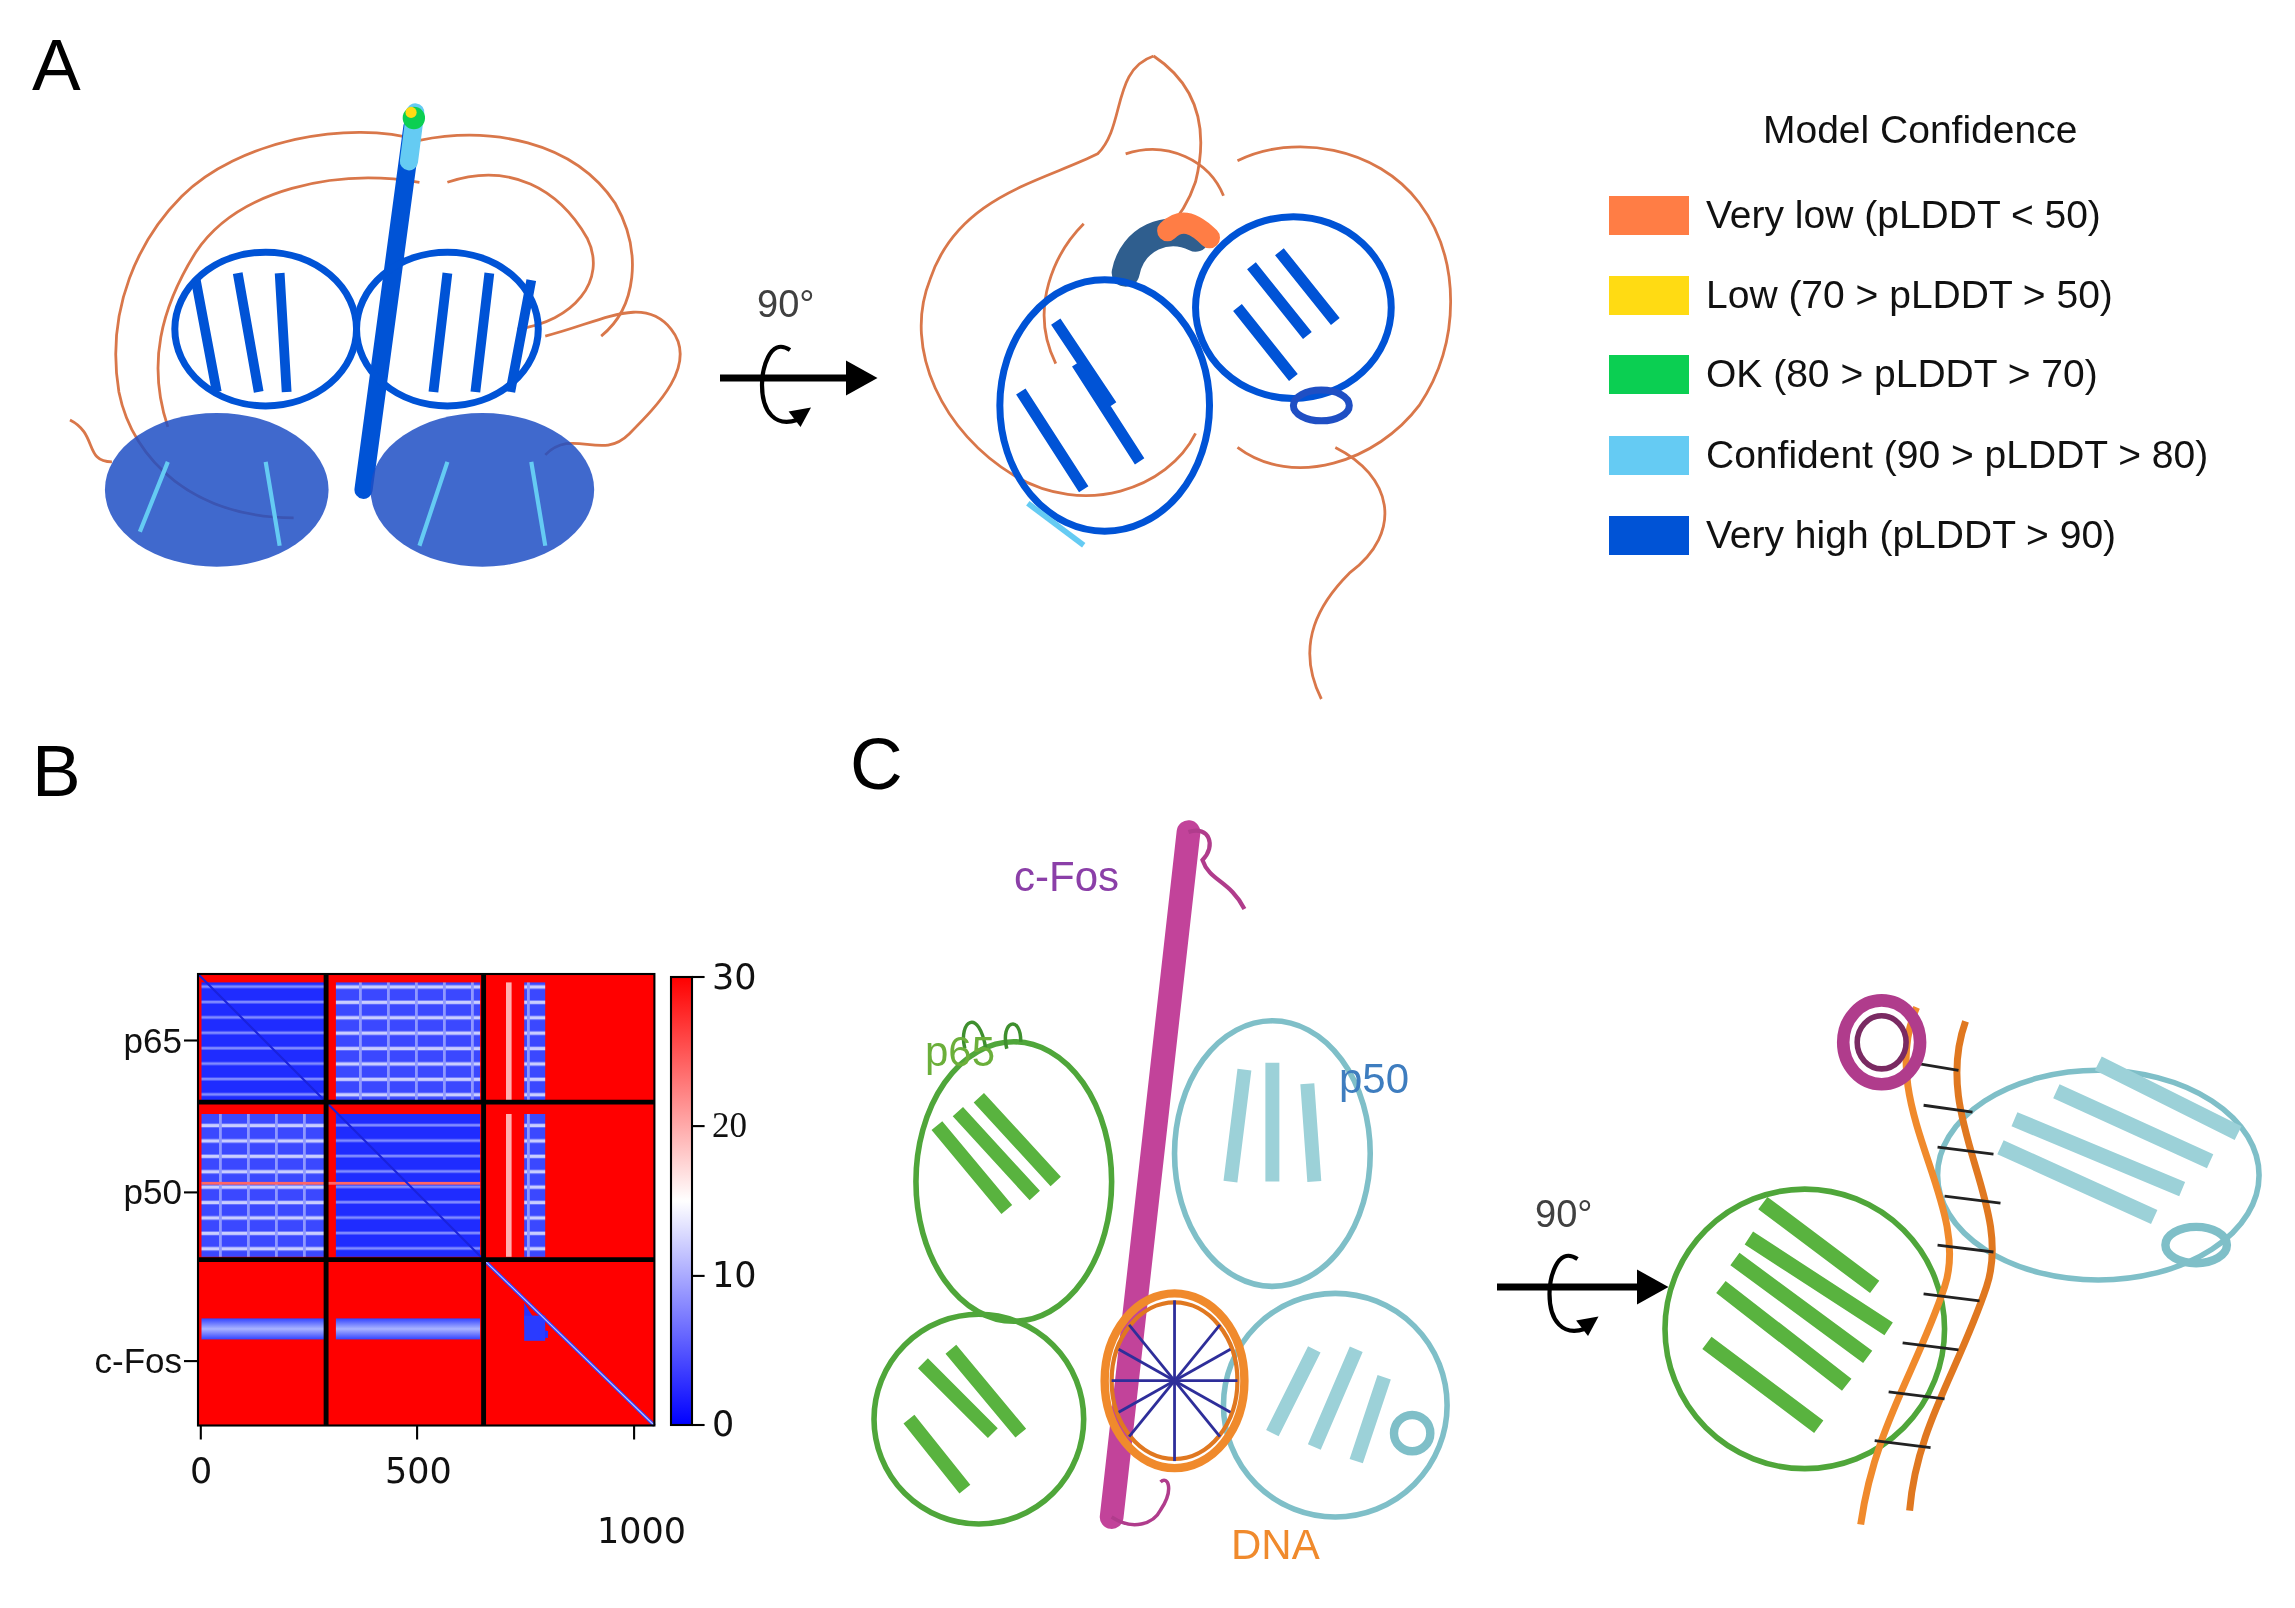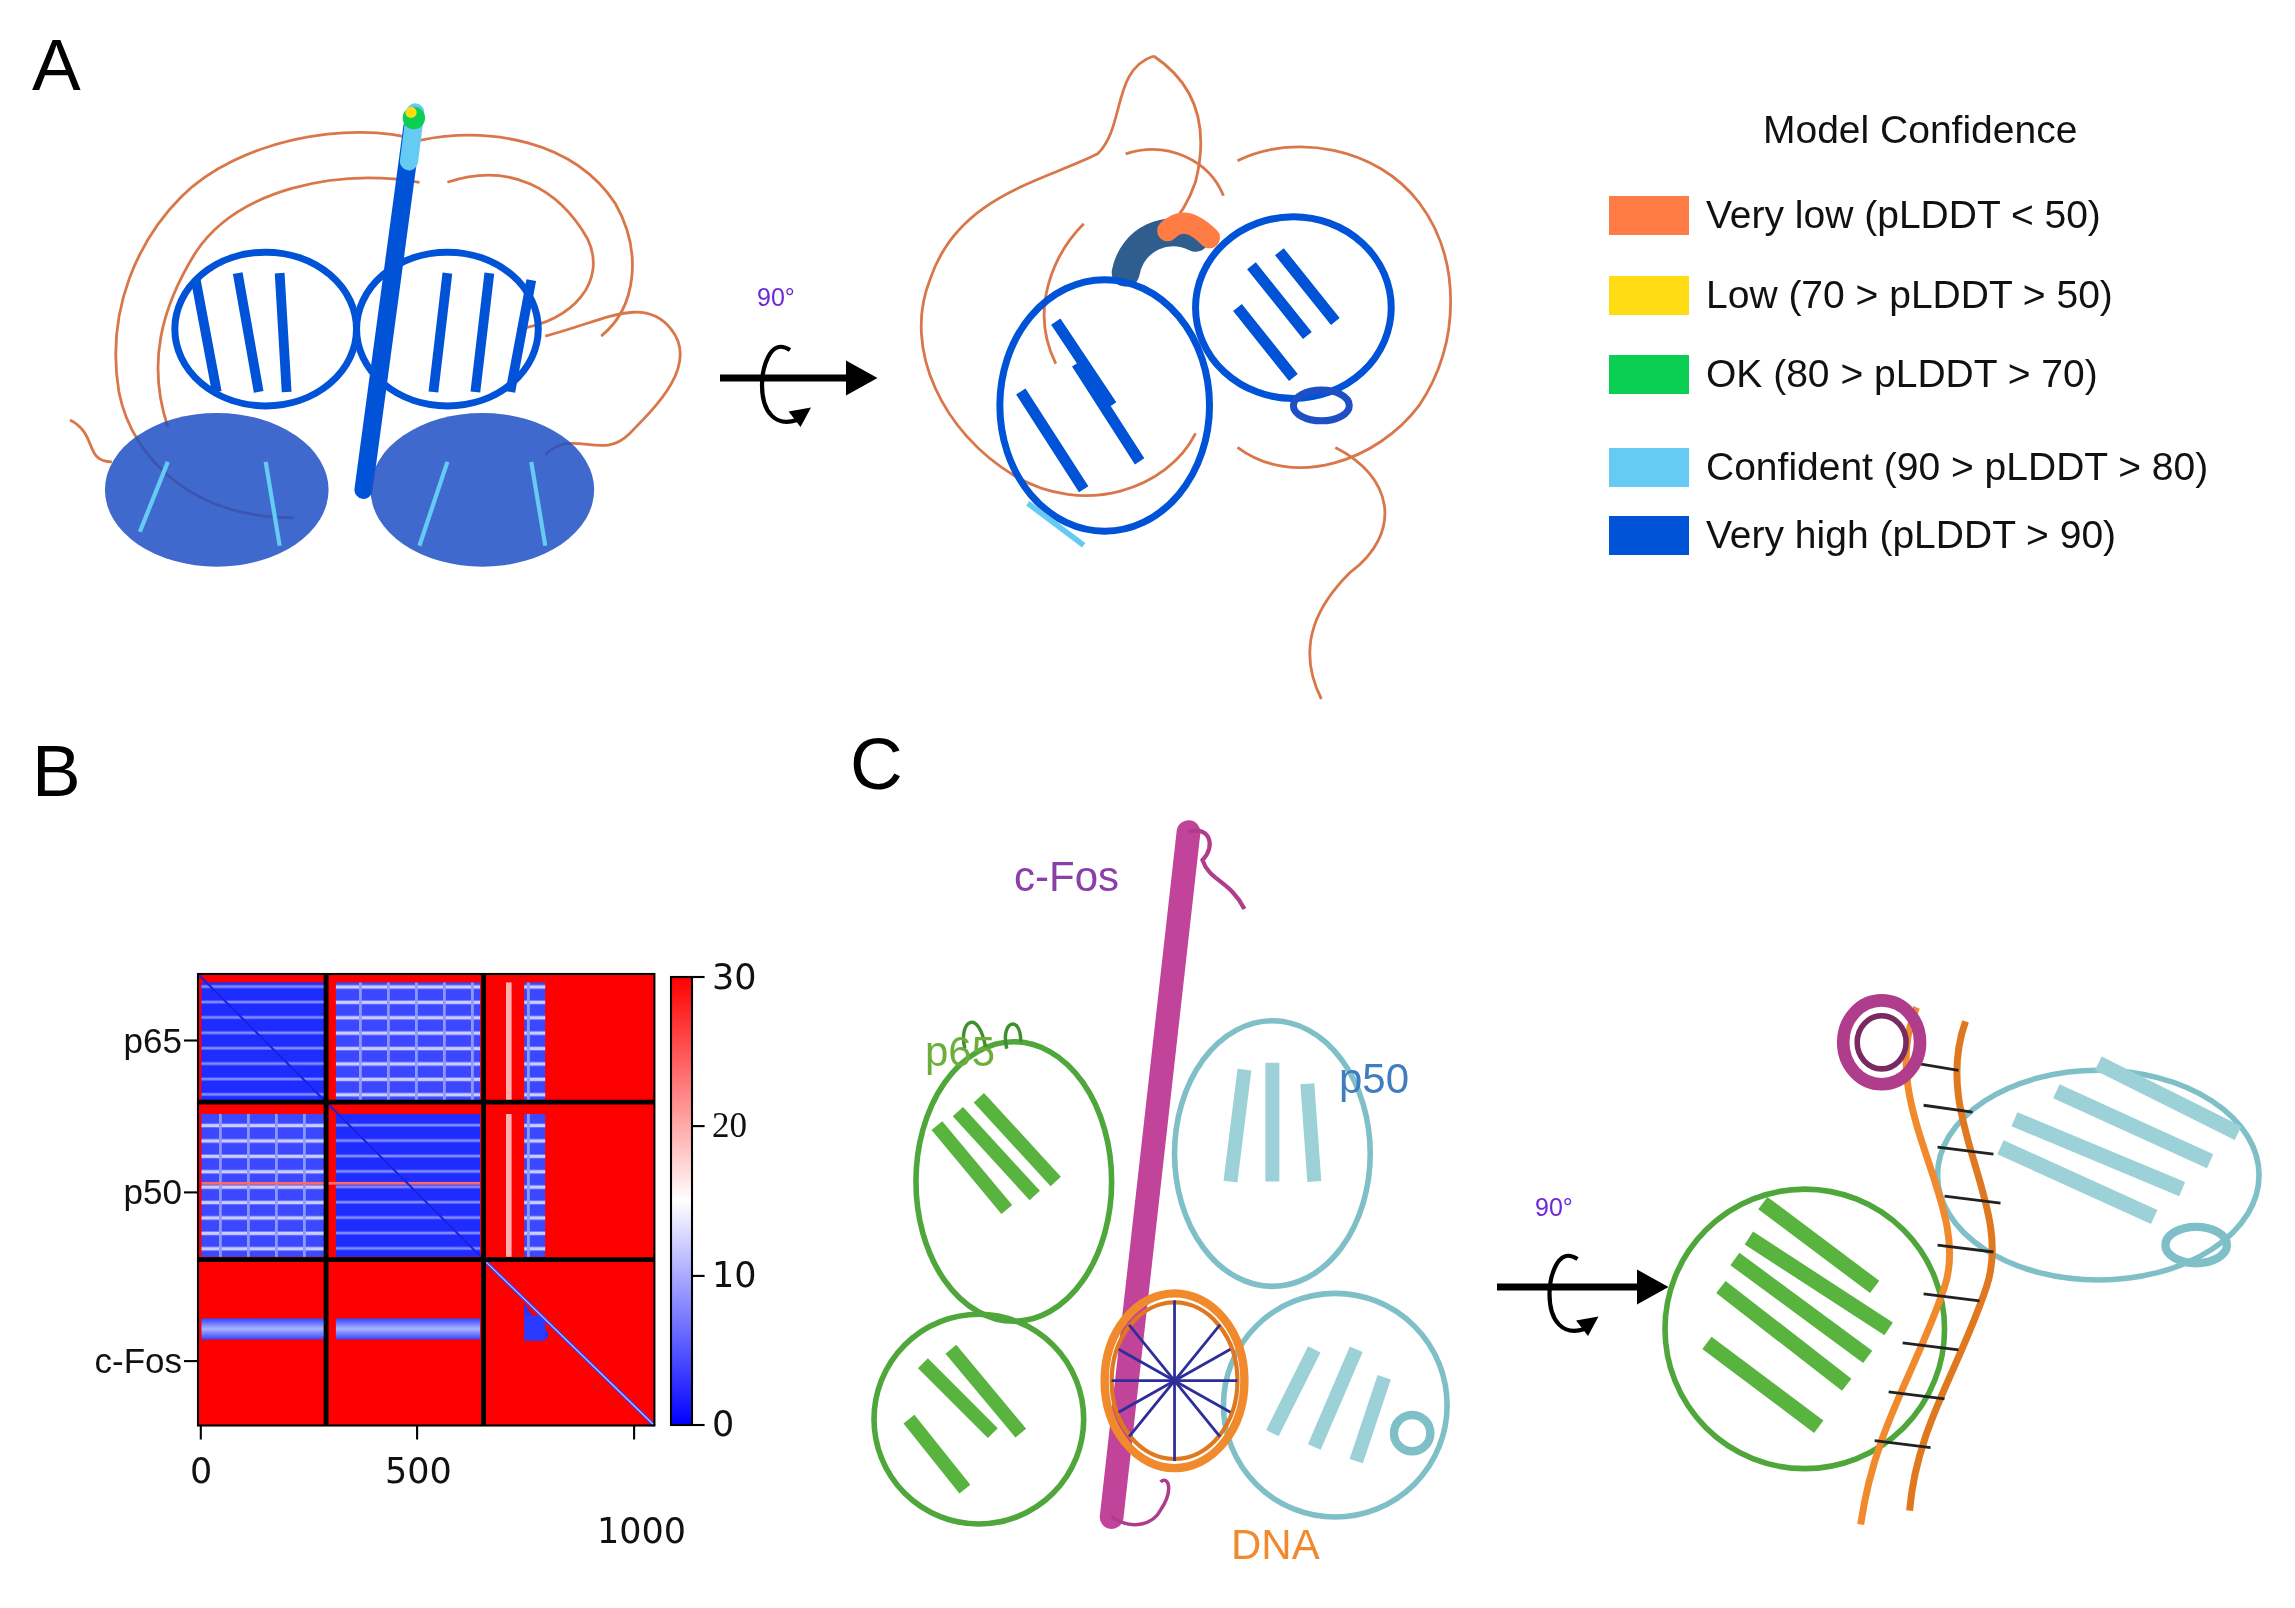--- a/index.html
+++ b/index.html
@@ -1,19 +1,19 @@
 <!DOCTYPE html>
 <html style="font-size:11.2px"><head>
 <meta charset="utf-8">
 <style>
   html, body { margin:0; padding:0; background:#ffffff; }
   body { width:2295px; height:1609px; position:relative; overflow:hidden;
          font-family:"Liberation Sans", sans-serif; color:#111; }
   .panel-label { position:absolute; font-size:73px; font-weight:400; line-height:1; color:#000; }
-  .rot-label { position:absolute; font-size:25px; color:#6d28d9; }
+  .rot-label { position:absolute; font-size:38px; color:#404040; }
   .legend-title { position:absolute; font-size:39px; color:#111; }
   .legend-row { position:absolute; left:1609px; height:42px; display:flex; align-items:center; }
   .legend-swatch { width:80px; height:39px; margin-right:17px; }
   .legend-text { font-size:39px; color:#111; white-space:nowrap; }
   .hm-tick { position:absolute; font-family:"DejaVu Sans", sans-serif; font-size:35px; color:#111; }
   .hm-ylabel { position:absolute; font-size:35px; color:#111; text-align:right; width:112px; }
   .cbar-tick { position:absolute; font-family:"DejaVu Sans", sans-serif; font-size:35px; color:#111; }
   .c-label { position:absolute; font-size:42px; }
   svg { position:absolute; overflow:visible; }
 </style>
@@ -76,21 +76,21 @@
   <span class="legend-text">Very low (pLDDT &lt; 50)</span>
 </div>
 <div class="legend-row" style="top:274px;">
   <div class="legend-swatch" style="background:#FFDB13;"></div>
   <span class="legend-text">Low (70 &gt; pLDDT &gt; 50)</span>
 </div>
 <div class="legend-row" style="top:353px;">
   <div class="legend-swatch" style="background:#0BCF52;"></div>
   <span class="legend-text">OK (80 &gt; pLDDT &gt; 70)</span>
 </div>
-<div class="legend-row" style="top:446px;text-align:right;">
+<div class="legend-row" style="top:434px;text-align:right;">
   <div class="legend-swatch" style="background:#65CBF3;"></div>
   <span class="legend-text">Confident (90 &gt; pLDDT &gt; 80)</span>
 </div>
 <div class="legend-row" style="top:514px;justify-content:center;">
   <div class="legend-swatch" style="background:#0053D6;"></div>
   <span class="legend-text">Very high (pLDDT &gt; 90)</span>
 </div>
 
 <div class="panel-label" style="left:32px;top:734px;">B</div>
 

